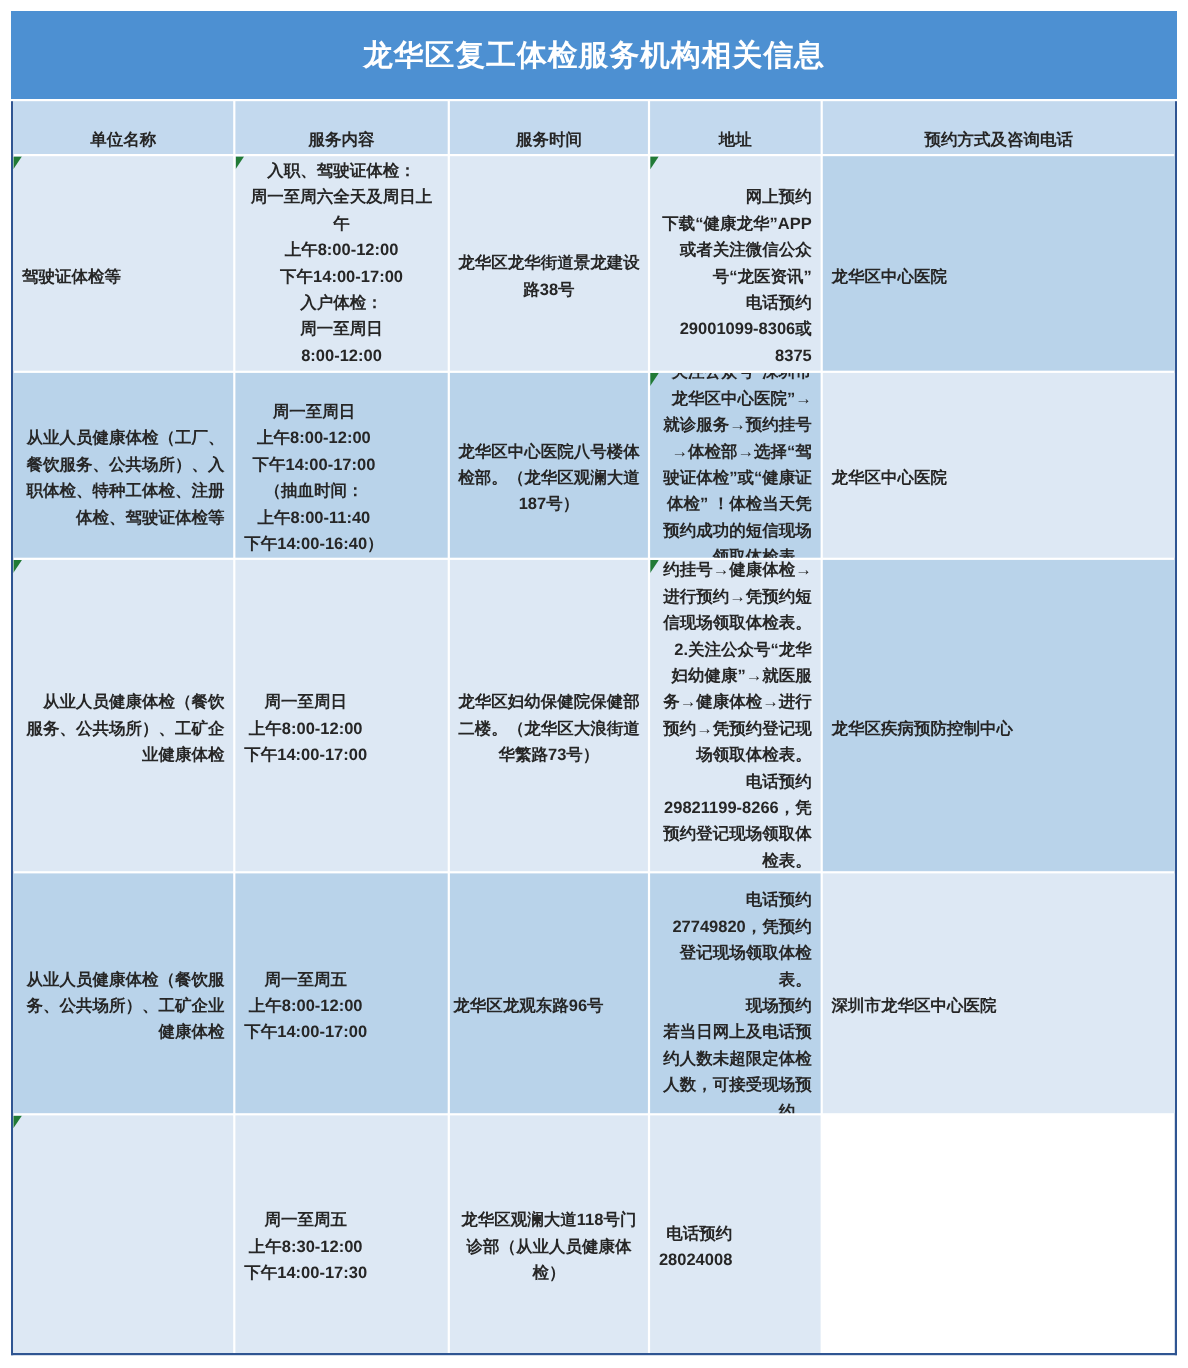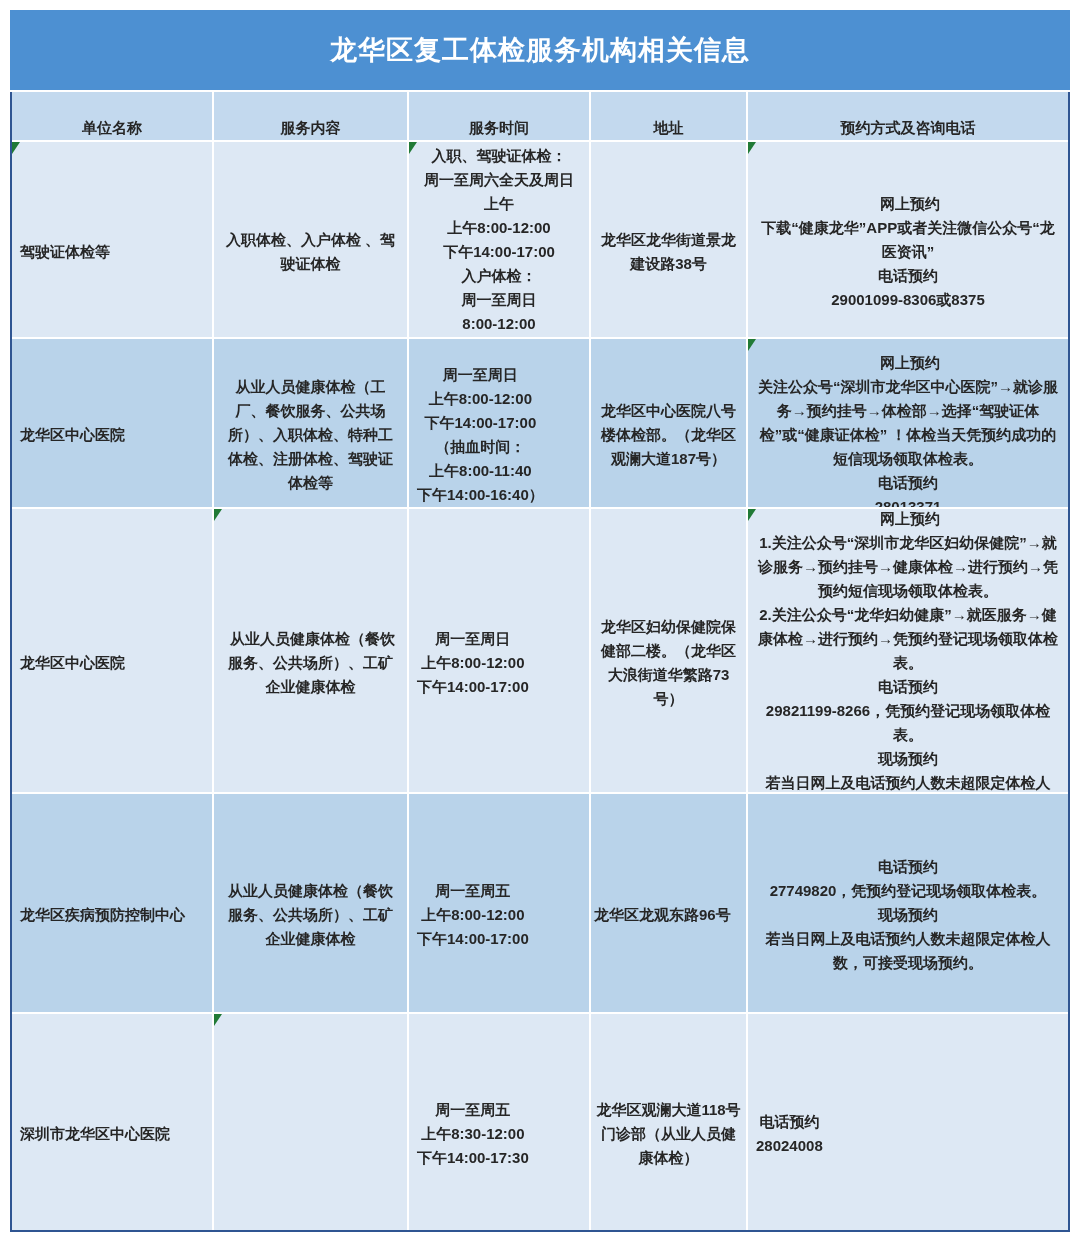--- a/index.html
+++ b/index.html
@@ -22,21 +22,21 @@
     background:var(--grid-line);
     border:2px solid var(--outer-border);
     border-top:none;
     width:1060px;
   }
   .cell{position:relative;display:flex;align-items:center;padding:4px 8px;overflow:hidden;}
   .hdr{background:var(--header-bg);justify-content:center;font-weight:700;font-size:15px;}
   .r-light{background:var(--row-light);}
   .r-dark{background:var(--row-dark);}
   .c-center{justify-content:flex-start;text-align:center;}
-  .c-left{justify-content:flex-start;text-align:center;}
+  .c-left{justify-content:flex-start;text-align:right;}
   .txt{white-space:pre-wrap;font-size:15px;line-height:24px;font-weight:700;margin-top:24px;}
   .addr{padding:4px 3px;}
   .marker{position:absolute;top:0;left:0;width:8px;height:12px;background:var(--note-marker);clip-path:polygon(0 0,100% 0,0 100%);}
 </style>
 </head>
 <body>
 
 <div class="page">
 
   <div class="title-bar">
@@ -57,23 +57,20 @@
     <div class="cell hdr">
         <span class="txt">地址</span>
       </div>
     <div class="cell hdr">
         <span class="txt">预约方式及咨询电话</span>
       </div>
 
     <div class="cell r-light c-center">
         <span class="marker"></span>
         <span class="txt">驾驶证体检等</span>
-      </div>
-    <div class="cell r-light c-left">
-        <span class="txt">入职体检、入户体检 、驾驶证体检</span>
       </div>
     <div class="cell r-light c-center">
         <span class="marker"></span>
         <span class="txt">入职、驾驶证体检：
 周一至周六全天及周日上午
 上午8:00-12:00
 下午14:00-17:00
 入户体检：
 周一至周日
 8:00-12:00

